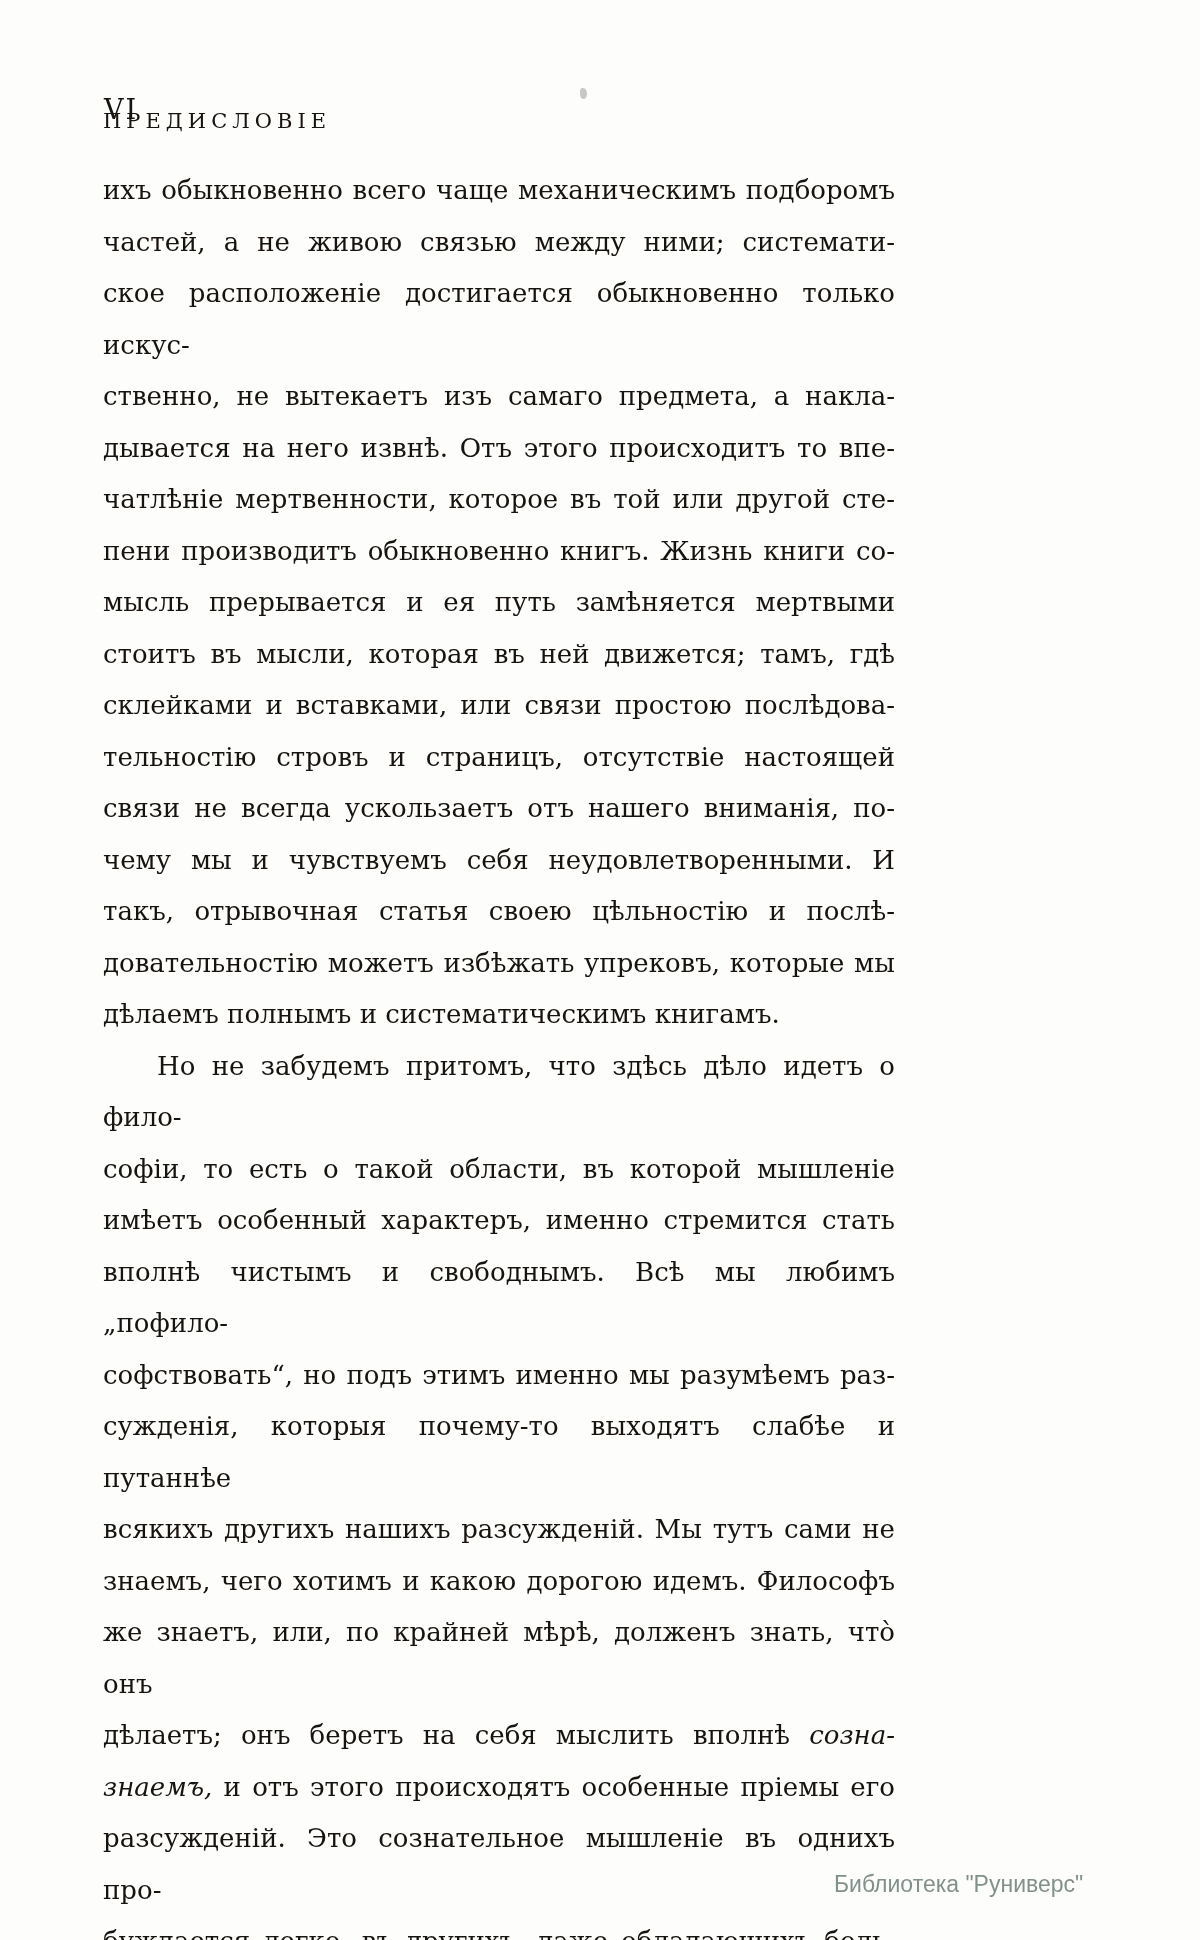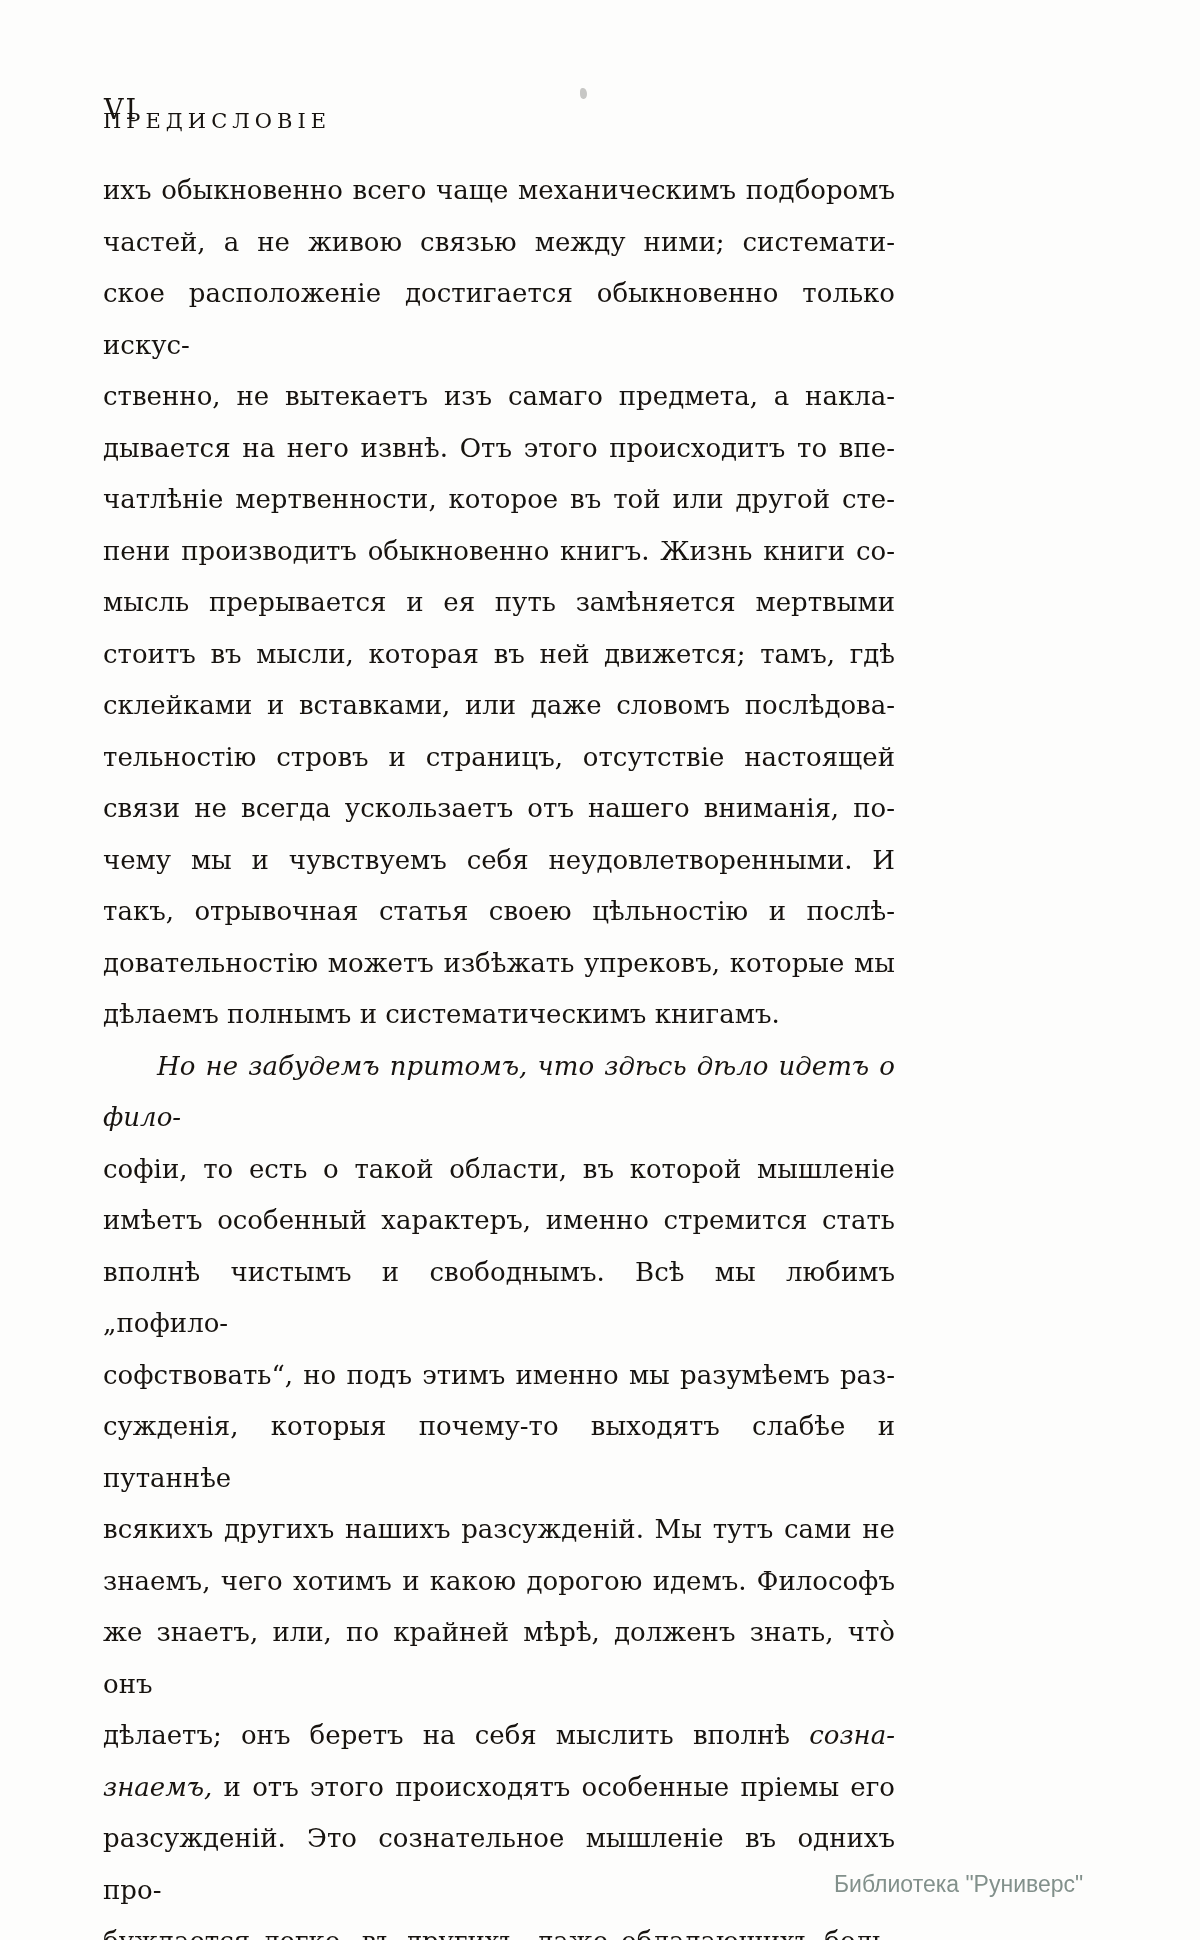--- a/index.html
+++ b/index.html
@@ -22,21 +22,21 @@
   }
   .page-text {
     position:absolute; left:103px; top:165px; width:792px;
     font-size:26px; line-height:51.5px;
   }
   .line {
     text-align:justify;
     text-align-last:justify;
   }
   .line.flush { text-align-last:left; }
-  .line.indent { text-indent:54px;font-style:italic; }
+  .line.indent { text-indent:54px; }
   .it { font-style:italic; }
   .scan-speck {
     position:absolute; left:580px; top:88px;
     width:7px; height:11px;
     background:#b9b9b6; border-radius:40% 60% 50% 50%;
     opacity:.8;
   }
   .watermark {
     position:absolute; left:834px; top:1871px;
     font-family:"Liberation Sans", sans-serif;
@@ -57,21 +57,21 @@
 <div class="page-text">
     <div class="line"><span>ихъ обыкновенно всего чаще механическимъ подборомъ</span></div>
     <div class="line"><span>частей, а не живою связью между ними; системати-</span></div>
     <div class="line"><span>ское расположеніе достигается обыкновенно только искус-</span></div>
     <div class="line"><span>ственно, не вытекаетъ изъ самаго предмета, а накла-</span></div>
     <div class="line"><span>дывается на него извнѣ. Отъ этого происходитъ то впе-</span></div>
     <div class="line"><span>чатлѣніе мертвенности, которое въ той или другой сте-</span></div>
     <div class="line"><span>пени производитъ обыкновенно книгъ. Жизнь книги со-</span></div>
     <div class="line"><span>мысль прерывается и ея путь замѣняется мертвыми</span></div>
     <div class="line"><span>стоитъ въ мысли, которая въ ней движется; тамъ, гдѣ</span></div>
-    <div class="line"><span>склейками и вставками, или даже словомъ послѣдова-</span></div>
+    <div class="line"><span>склейками и вставками, или связи простою послѣдова-</span></div>
     <div class="line"><span>тельностію стровъ и страницъ, отсутствіе настоящей</span></div>
     <div class="line"><span>связи не всегда ускользаетъ отъ нашего вниманія, по-</span></div>
     <div class="line"><span>чему мы и чувствуемъ себя неудовлетворенными. И</span></div>
     <div class="line"><span>такъ, отрывочная статья своею цѣльностію и послѣ-</span></div>
     <div class="line"><span>довательностію можетъ избѣжать упрековъ, которые мы</span></div>
     <div class="line flush"><span>дѣлаемъ полнымъ и систематическимъ книгамъ.</span></div>
     <div class="line indent"><span>Но не забудемъ притомъ, что здѣсь дѣло идетъ о фило-</span></div>
     <div class="line"><span>софіи, то есть о такой области, въ которой мышленіе</span></div>
     <div class="line"><span>имѣетъ особенный характеръ, именно стремится стать</span></div>
     <div class="line"><span>вполнѣ чистымъ и свободнымъ. Всѣ мы любимъ „пофило-</span></div>

